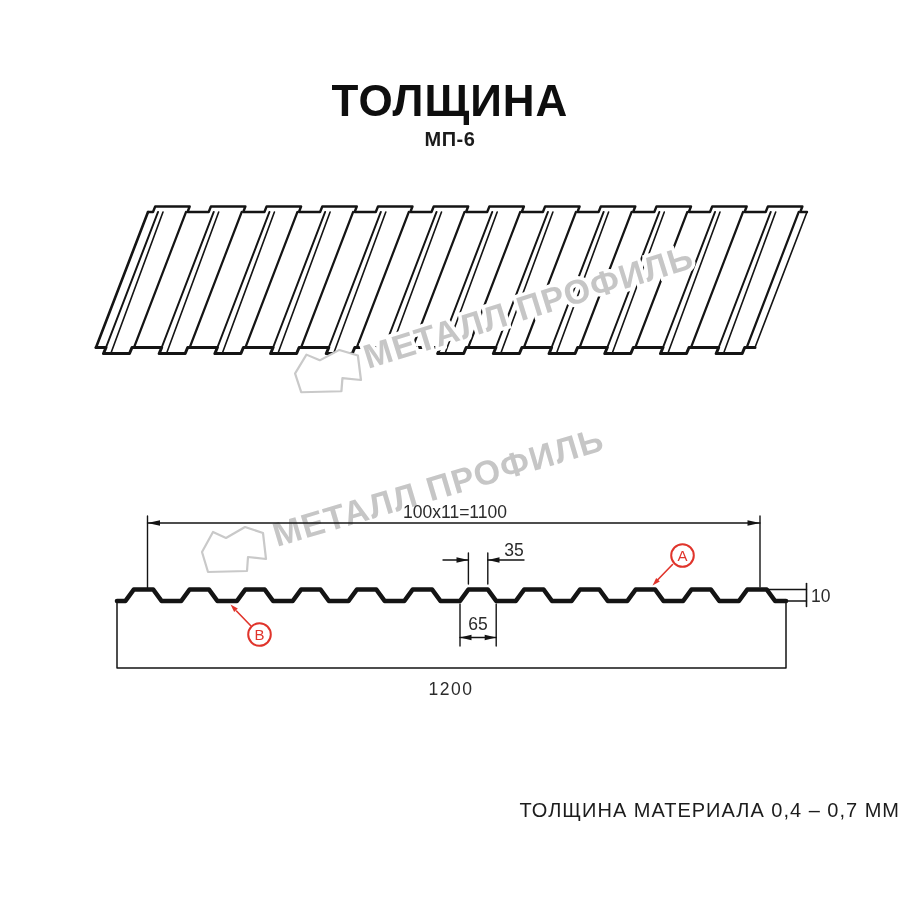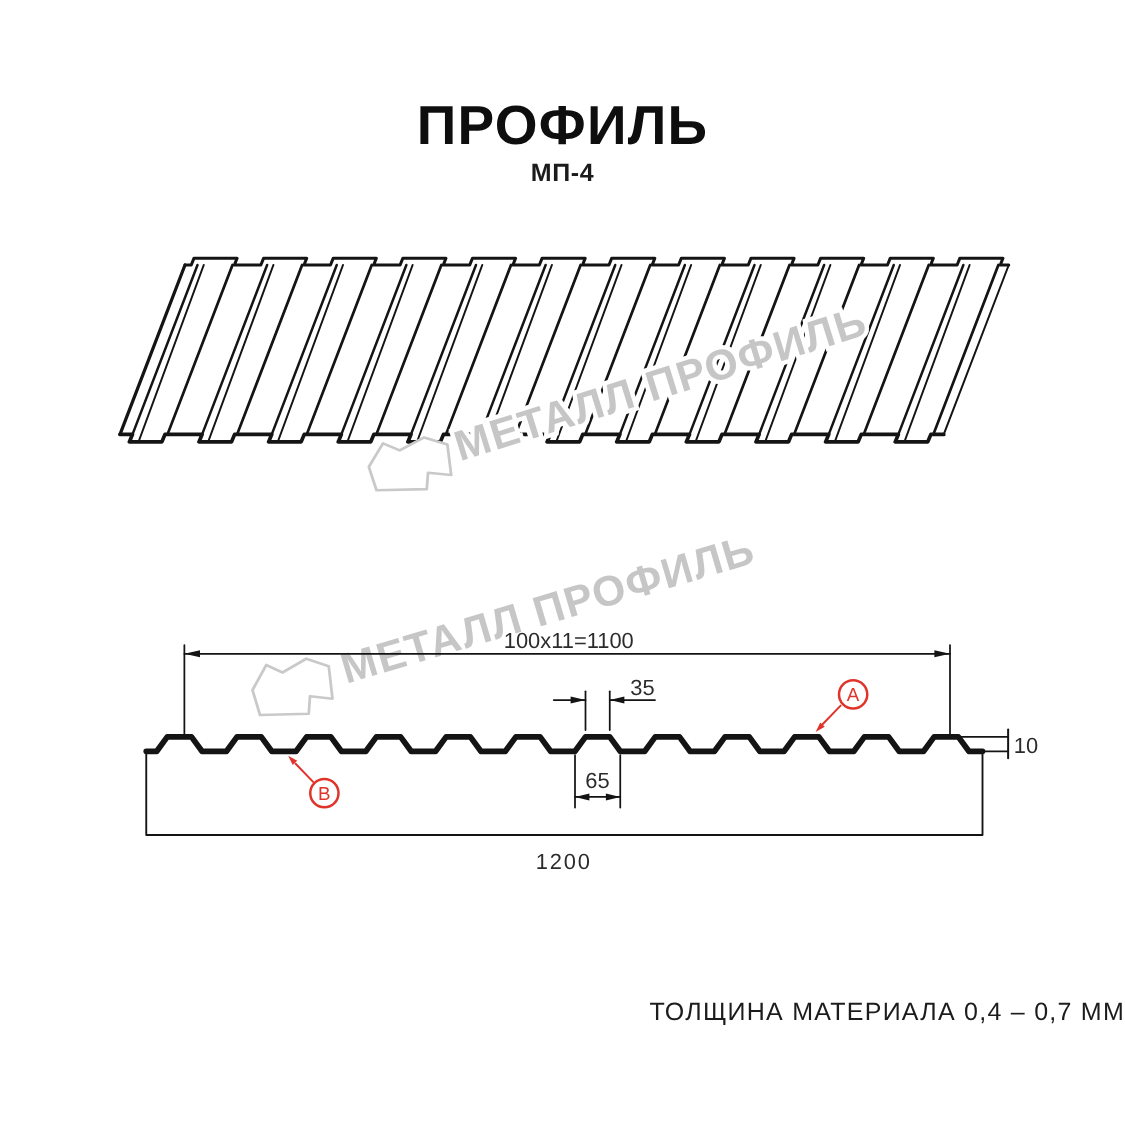--- a/index.html
+++ b/index.html
@@ -14,22 +14,22 @@
   svg{position:absolute;left:0;top:0;}
   .dim-text{font-size:17.5px;fill:#2b2b2b;}
   .marker-text{font-size:15px;fill:#e0342b;}
   .wm-text{font-size:34px;font-weight:700;letter-spacing:1.2px;
       fill:#c6c6c6;stroke:#ffffff;stroke-width:7px;paint-order:stroke;}
   .wm-logo{fill:#ffffff;stroke:#c9c9c9;stroke-width:2.2px;stroke-linejoin:round;}
 </style>
 </head>
 <body>
 
-<div class="page-title">ПРОФИЛЬ</div>
-<div class="page-subtitle">МП-4</div>
+<div class="page-title">ТОЛЩИНА</div>
+<div class="page-subtitle">МП-6</div>
 
 <svg width="900" height="900" viewBox="0 0 900 900">
 
   <g>
     <path class="wm-logo" transform="translate(200,526)" d="M2 26 L13 6 L26 12 L45 1 L63 7 L66 33 L48 31 L47 45 L8 46 Z"></path>
     <text class="wm-text" transform="translate(277,547) rotate(-16.5)">МЕТАЛЛ ПРОФИЛЬ</text>
   </g>
 
   <g stroke-linejoin="round" stroke-linecap="round">
 

